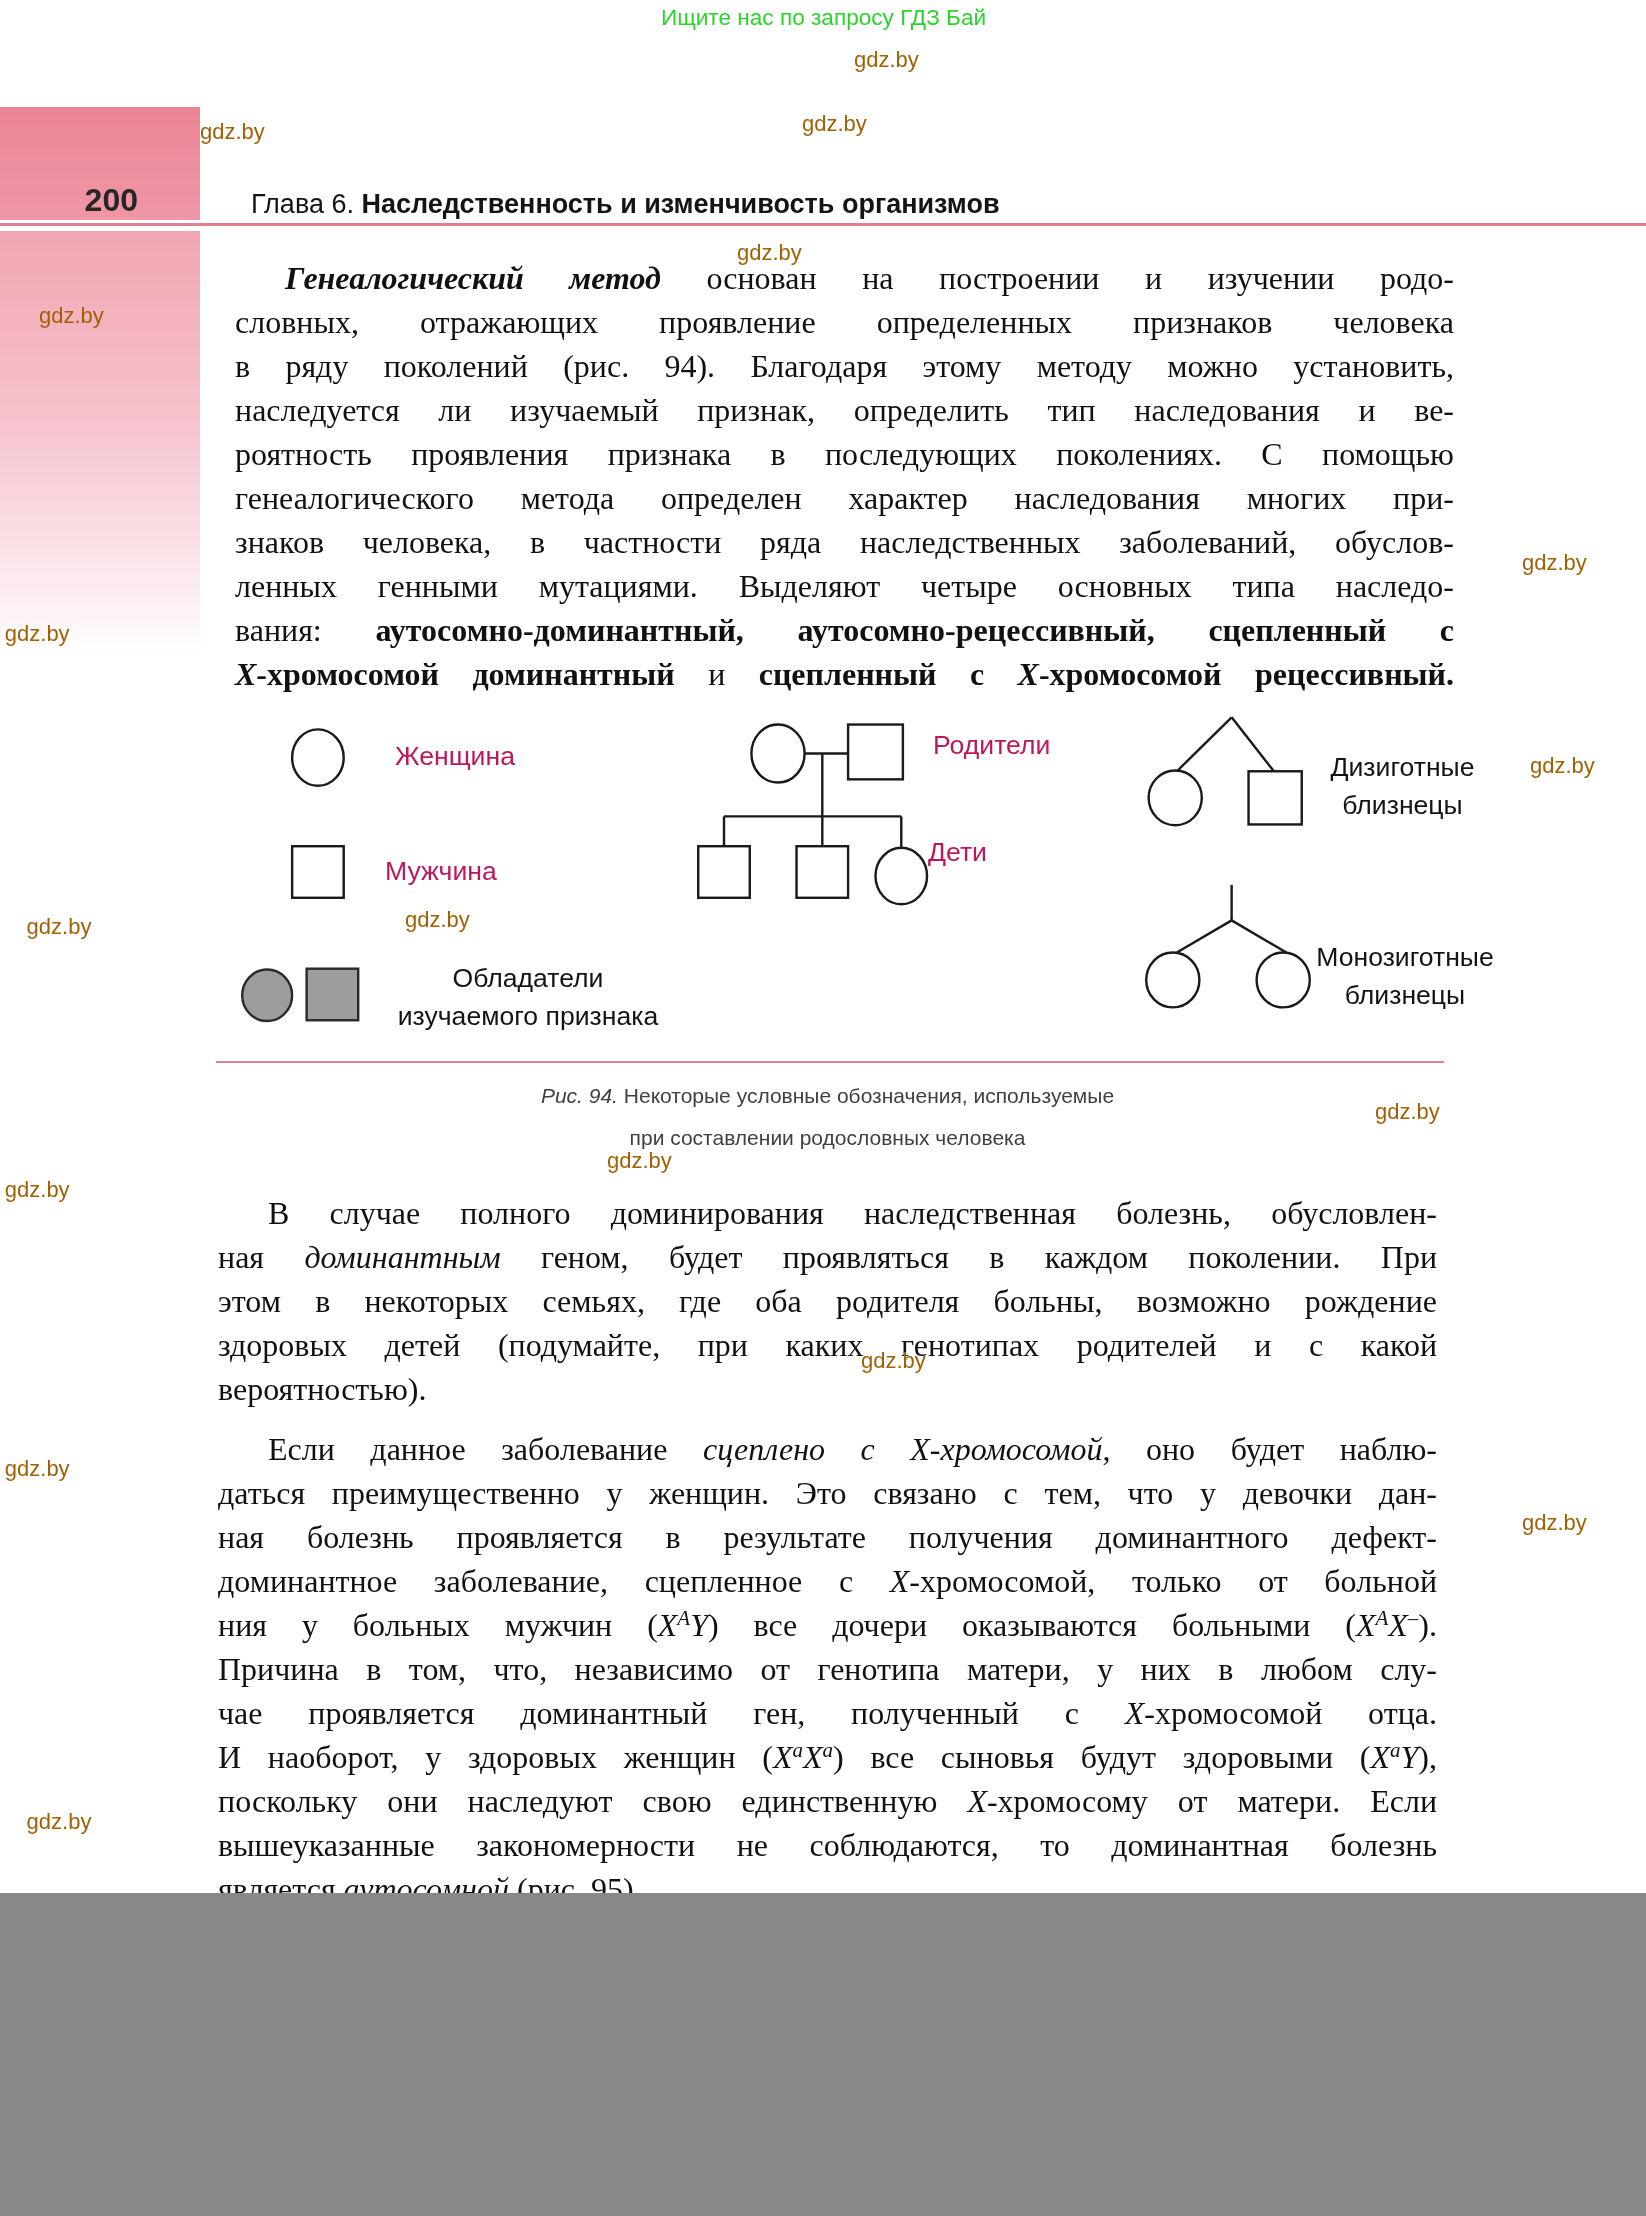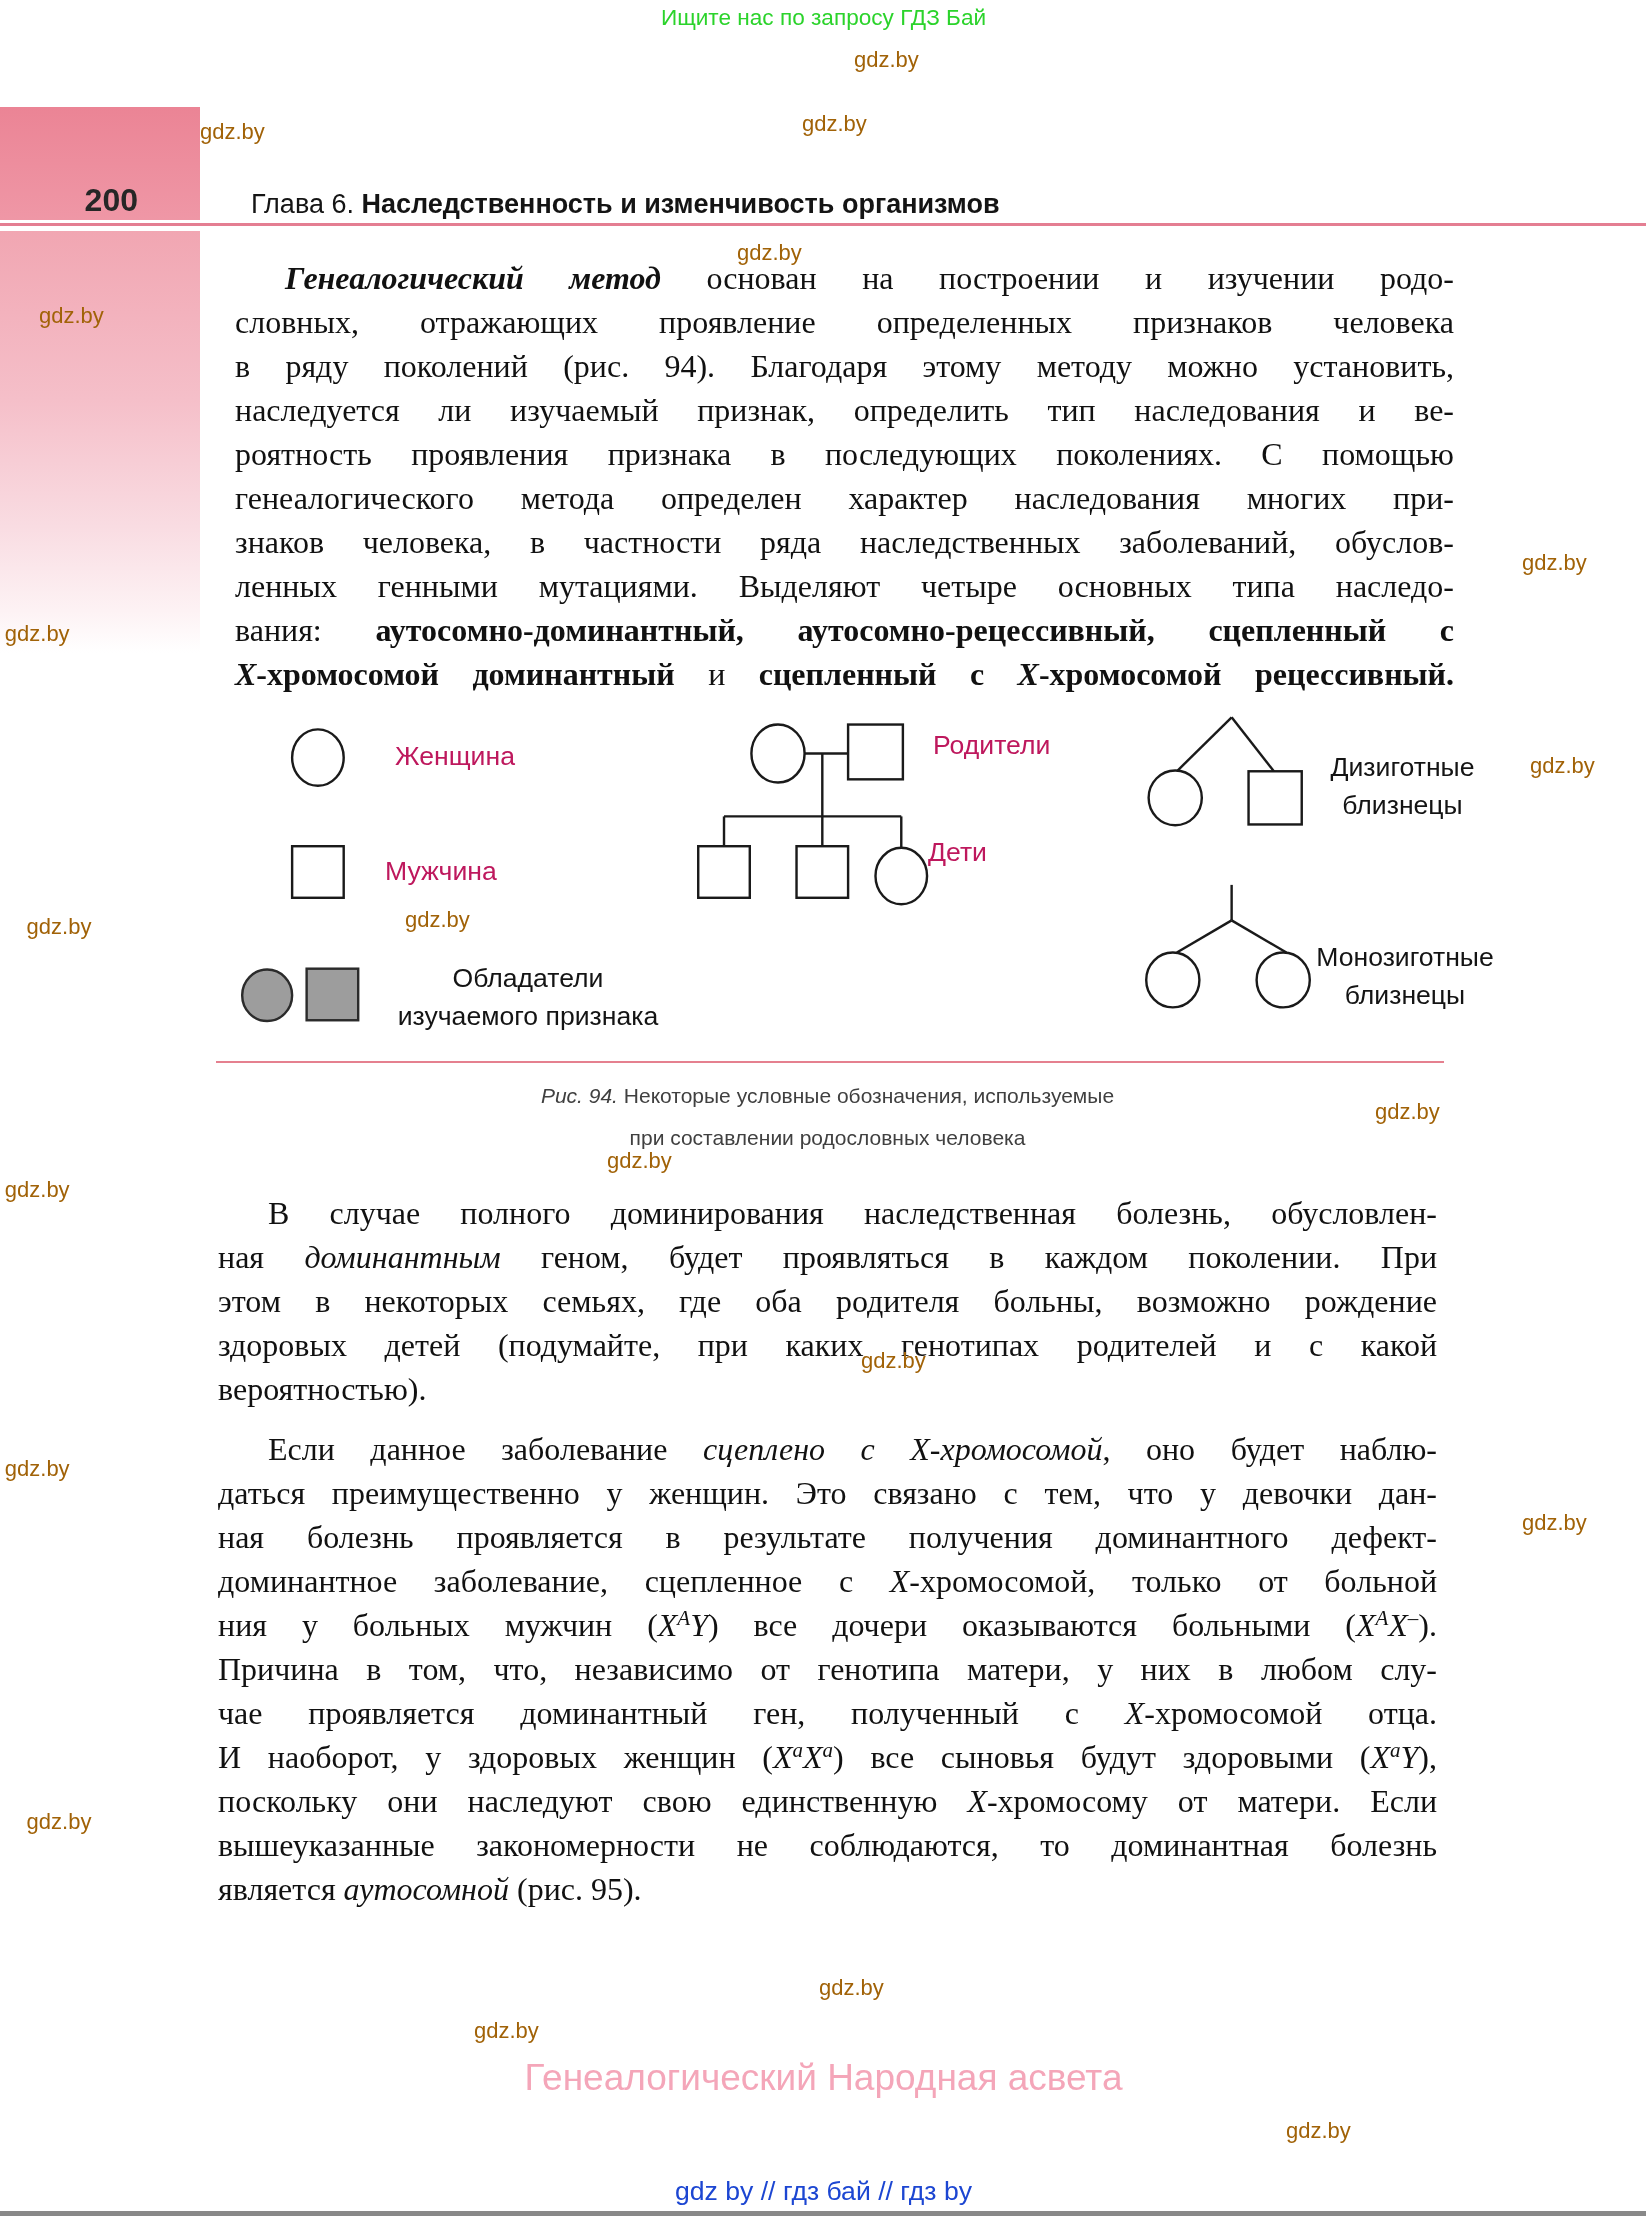--- a/index.html
+++ b/index.html
@@ -1,19 +1,19 @@
 <!DOCTYPE html>
 <html style="font-size:13px"><head>
 <meta charset="utf-8">
 <style>
   html,body{margin:0;padding:0;}
   body{background:#888;}
   .page{
     position:relative;
-    width:1647px;height:2211px;
+    width:1647px;height:1893px;
     background:#ffffff;
     overflow:hidden;
     font-family:"Liberation Serif", serif;
     color:#111;
   }
   .abs{position:absolute;}
   
   .banner{
     top:4.8px;left:0;width:100%;
     text-align:center;

